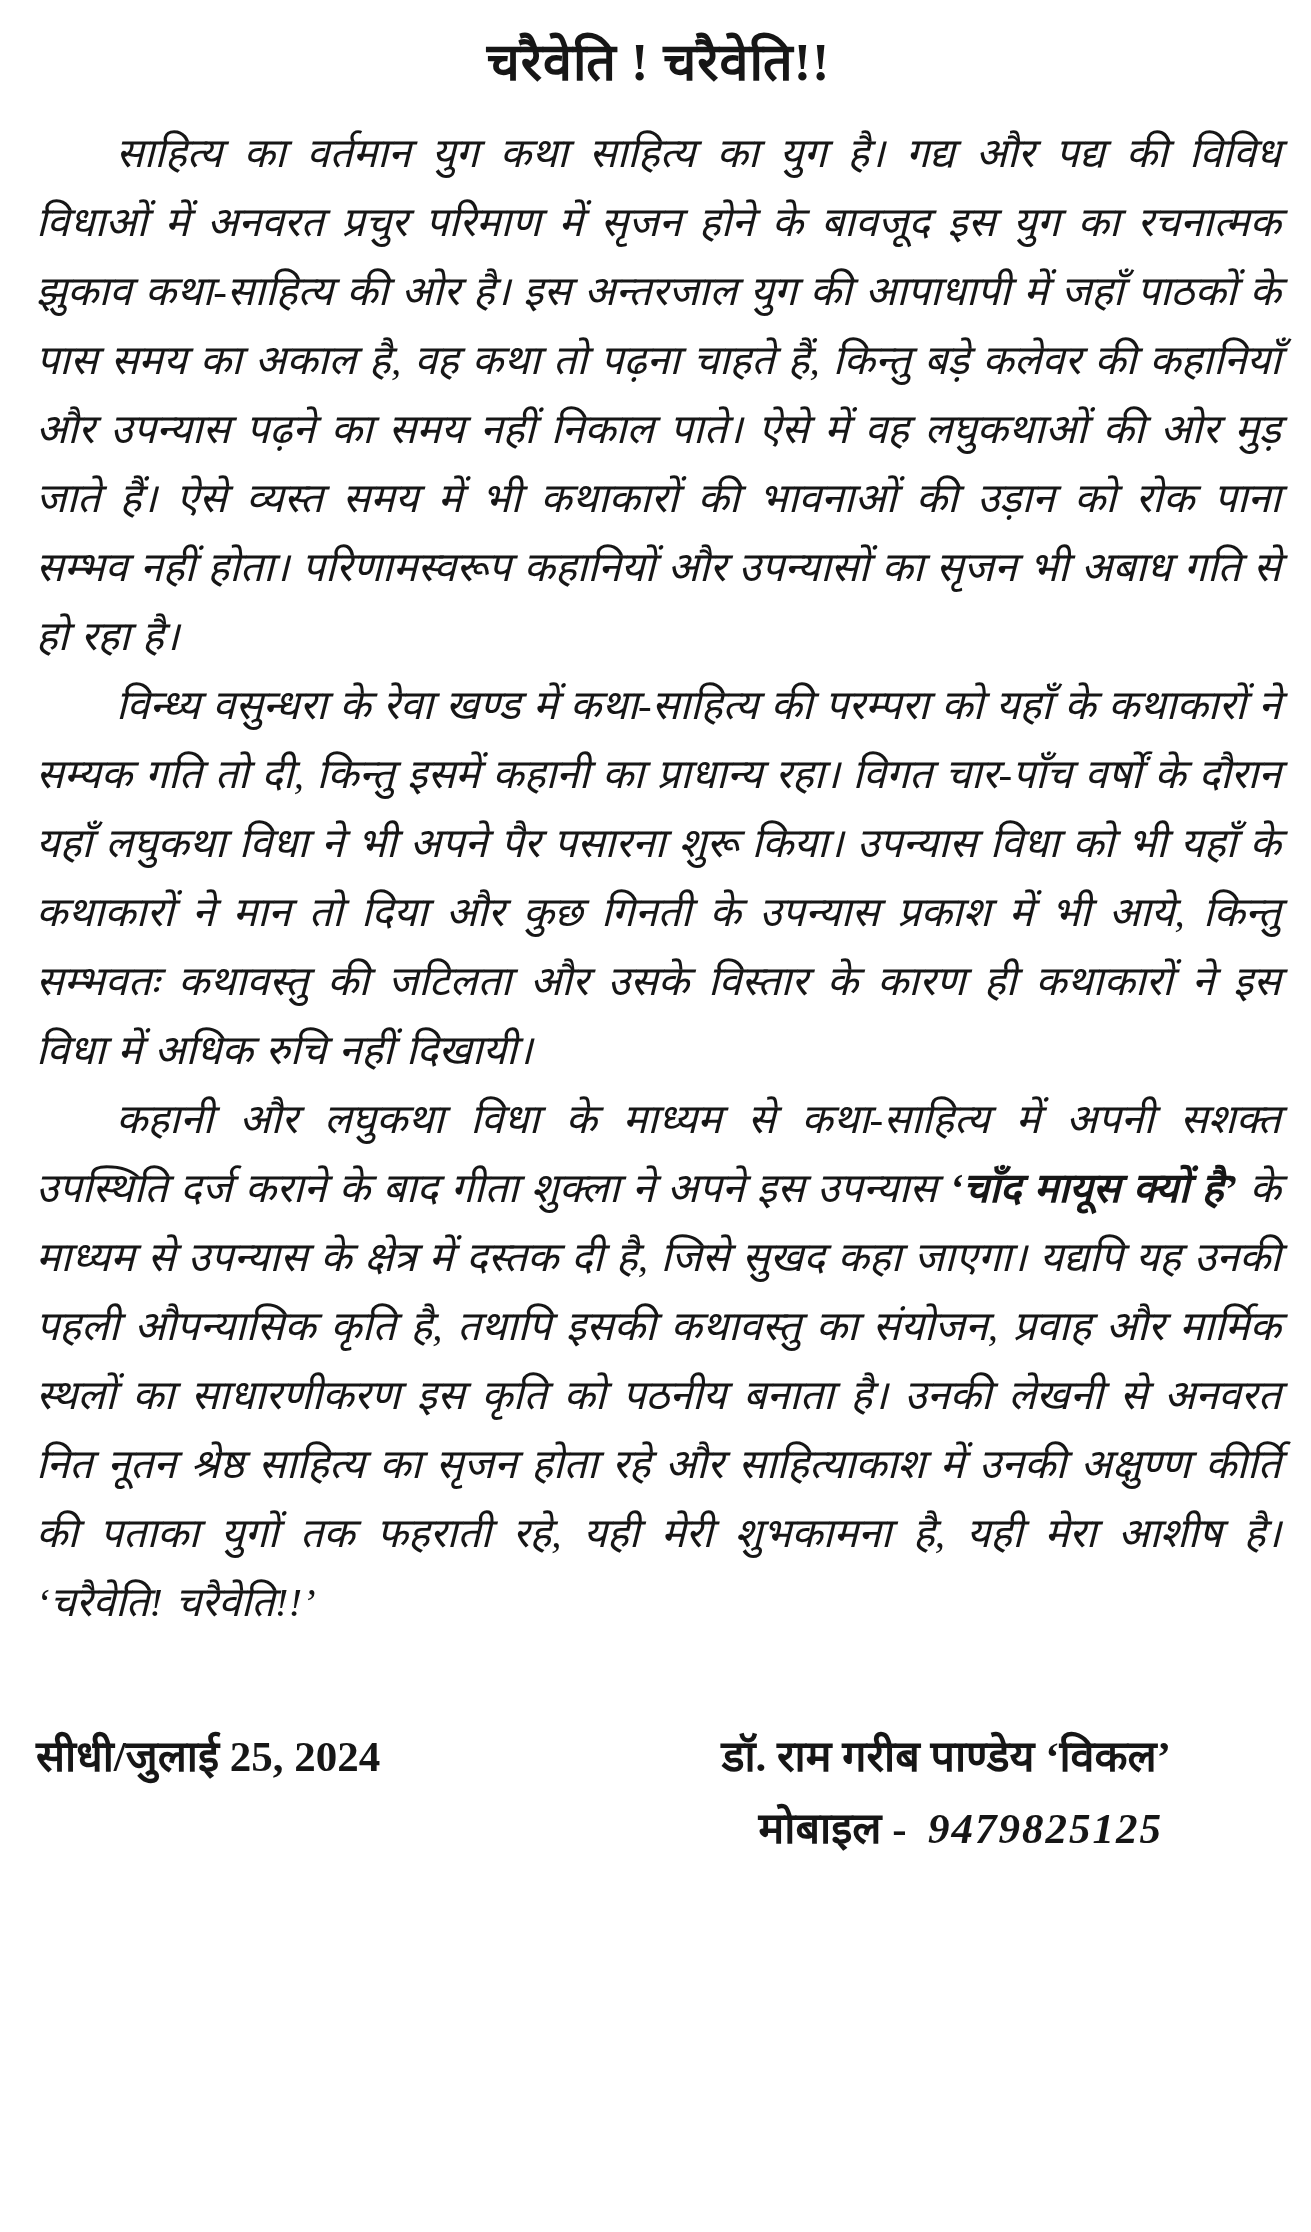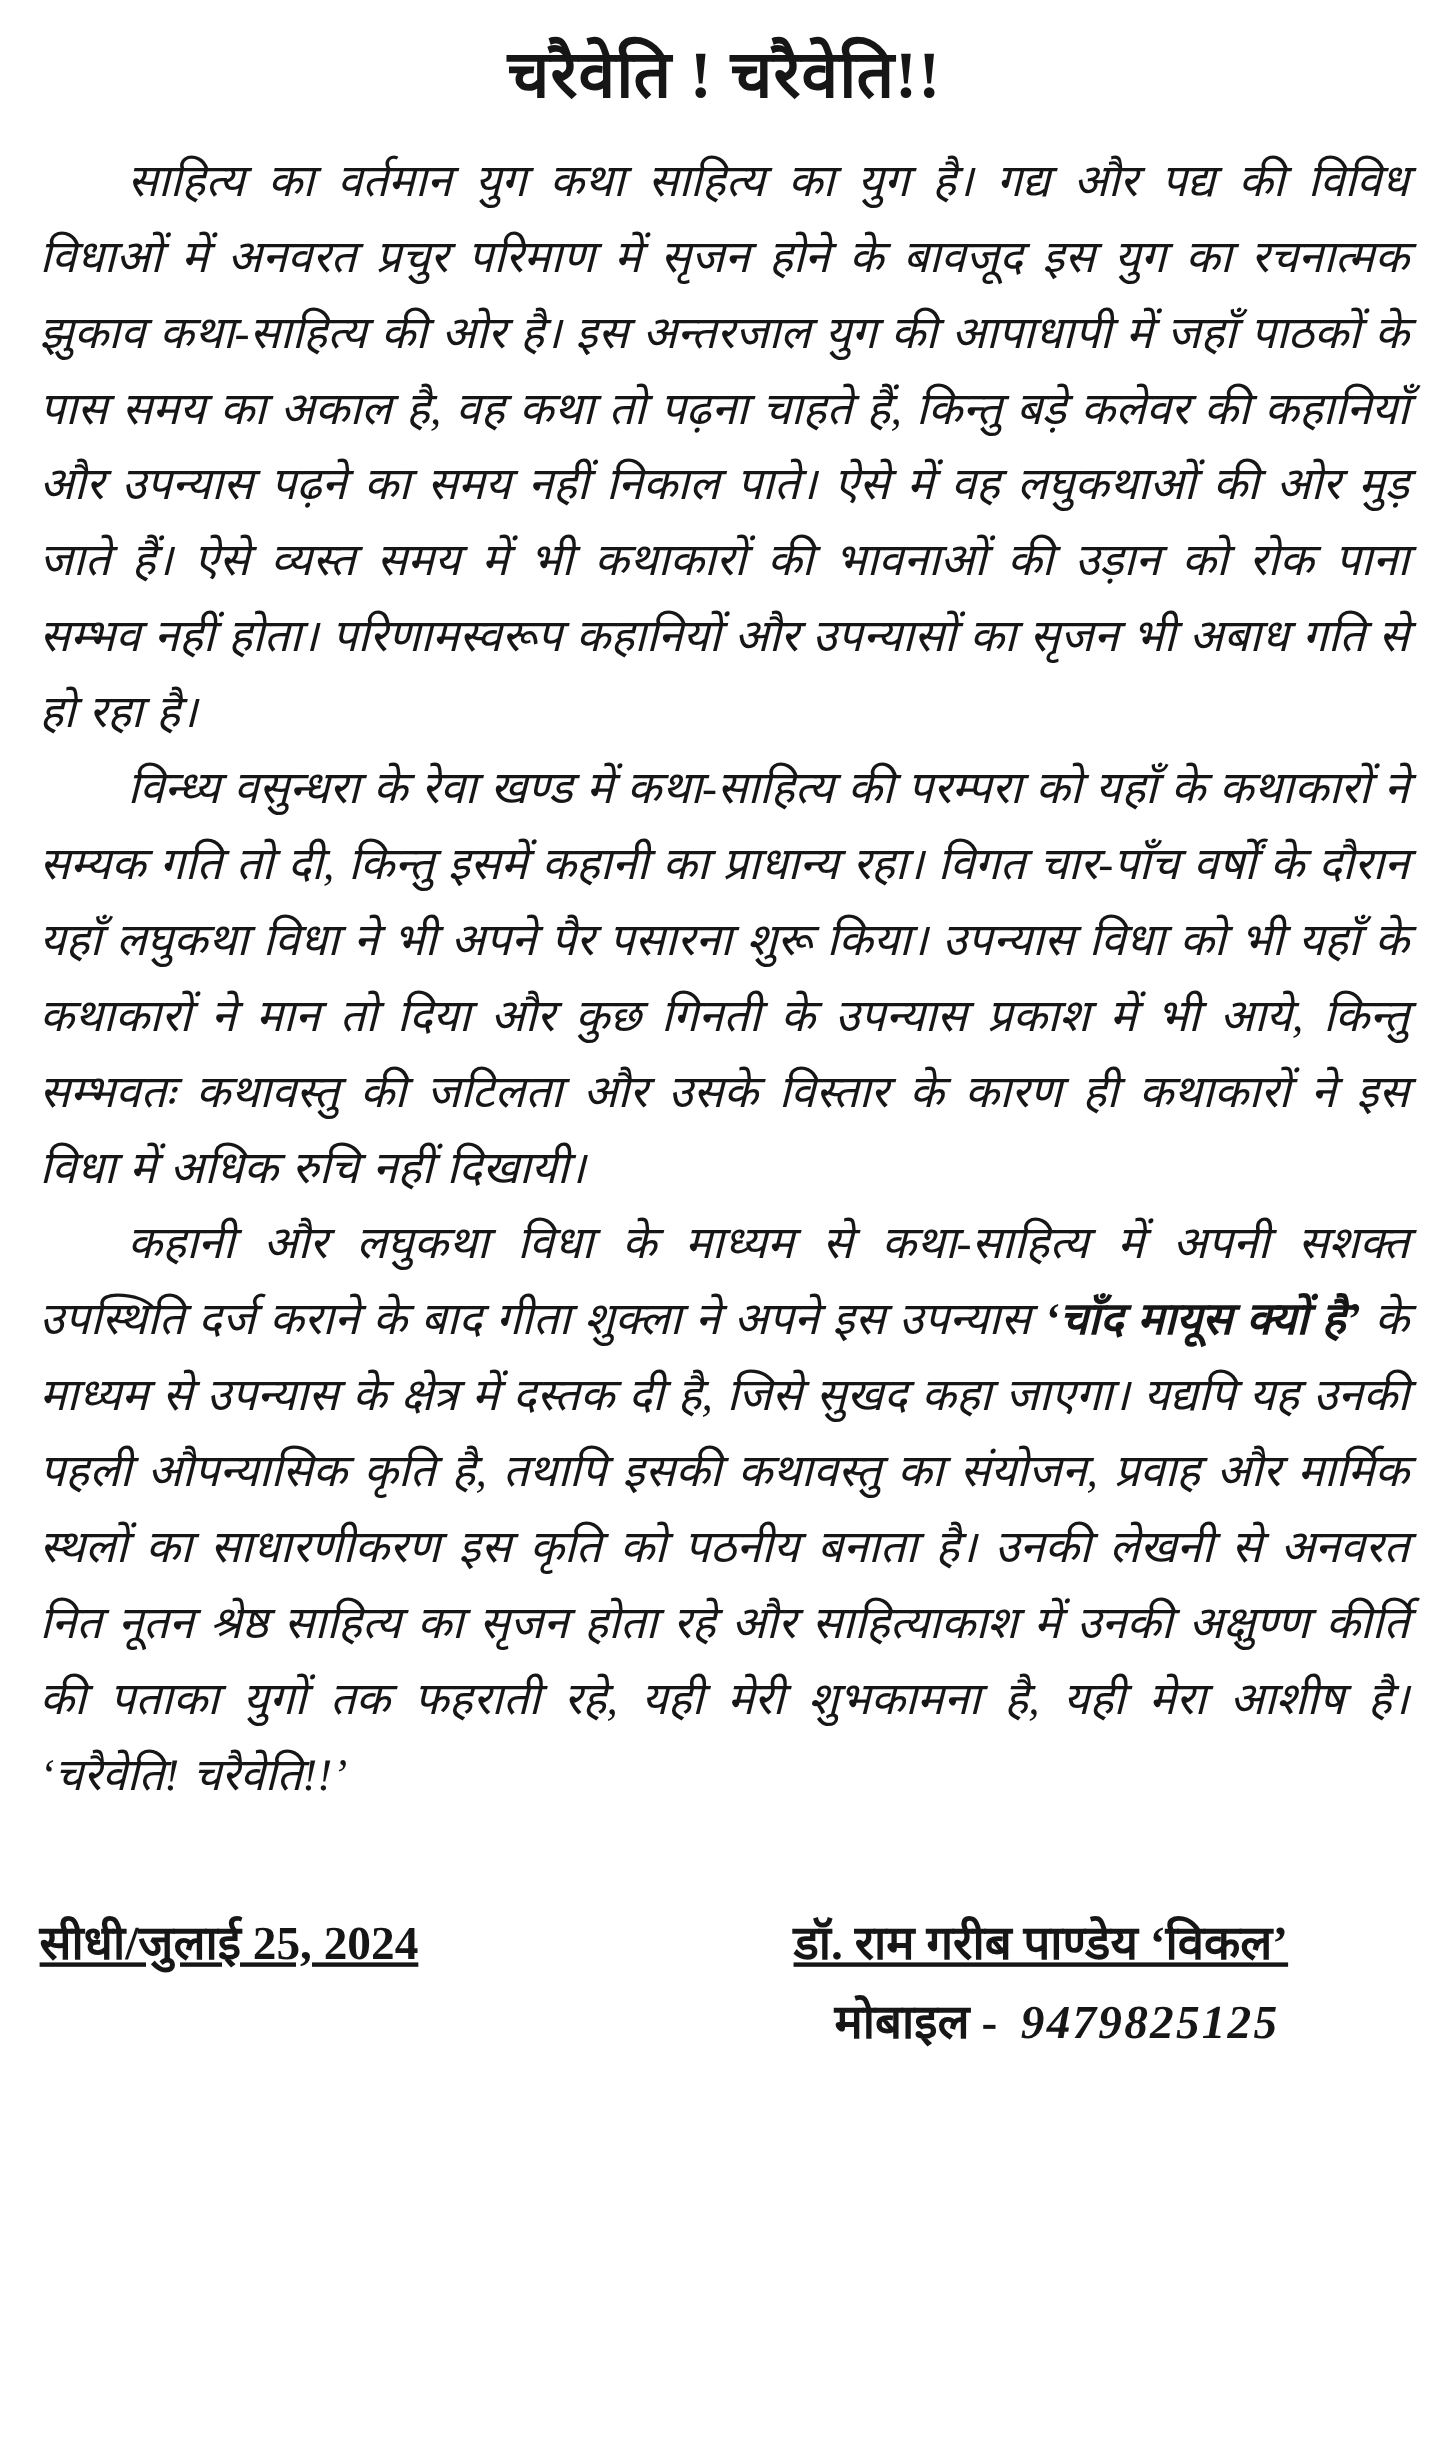--- a/index.html
+++ b/index.html
@@ -14,21 +14,21 @@
   .page {
     width: 1311px;
     height: 2232px;
     padding: 24px 30px 40px 36px;
     display: flex;
     flex-direction: column;
     background: #ffffff;
   }
   .title {
     text-align: center;
-    font-size: 60px;
+    font-size: 52px;
     font-weight: 700;
     letter-spacing: 1px;
     margin-bottom: 24px;
   }
   .body-text { flex: 0 0 auto; font-style: italic; }
   .para {
     font-size: 41px;
     line-height: 69px;
     text-align: justify;
     text-indent: 80px;
@@ -39,21 +39,20 @@
     margin-top: 90px;
     font-weight: 700;
     font-size: 43px;
     line-height: 60px;
   }
   .footer-row {
     display: flex;
     justify-content: space-between;
     align-items: baseline;
     padding-right: 110px;
-    text-decoration: underline;
   }
   .footer-mobile {
     text-align: right;
     padding-right: 118px;
     margin-top: 12px;
   }
   .footer-mobile .num { letter-spacing: 2px; font-style: italic; }
 </style>
 </head>
 <body>

